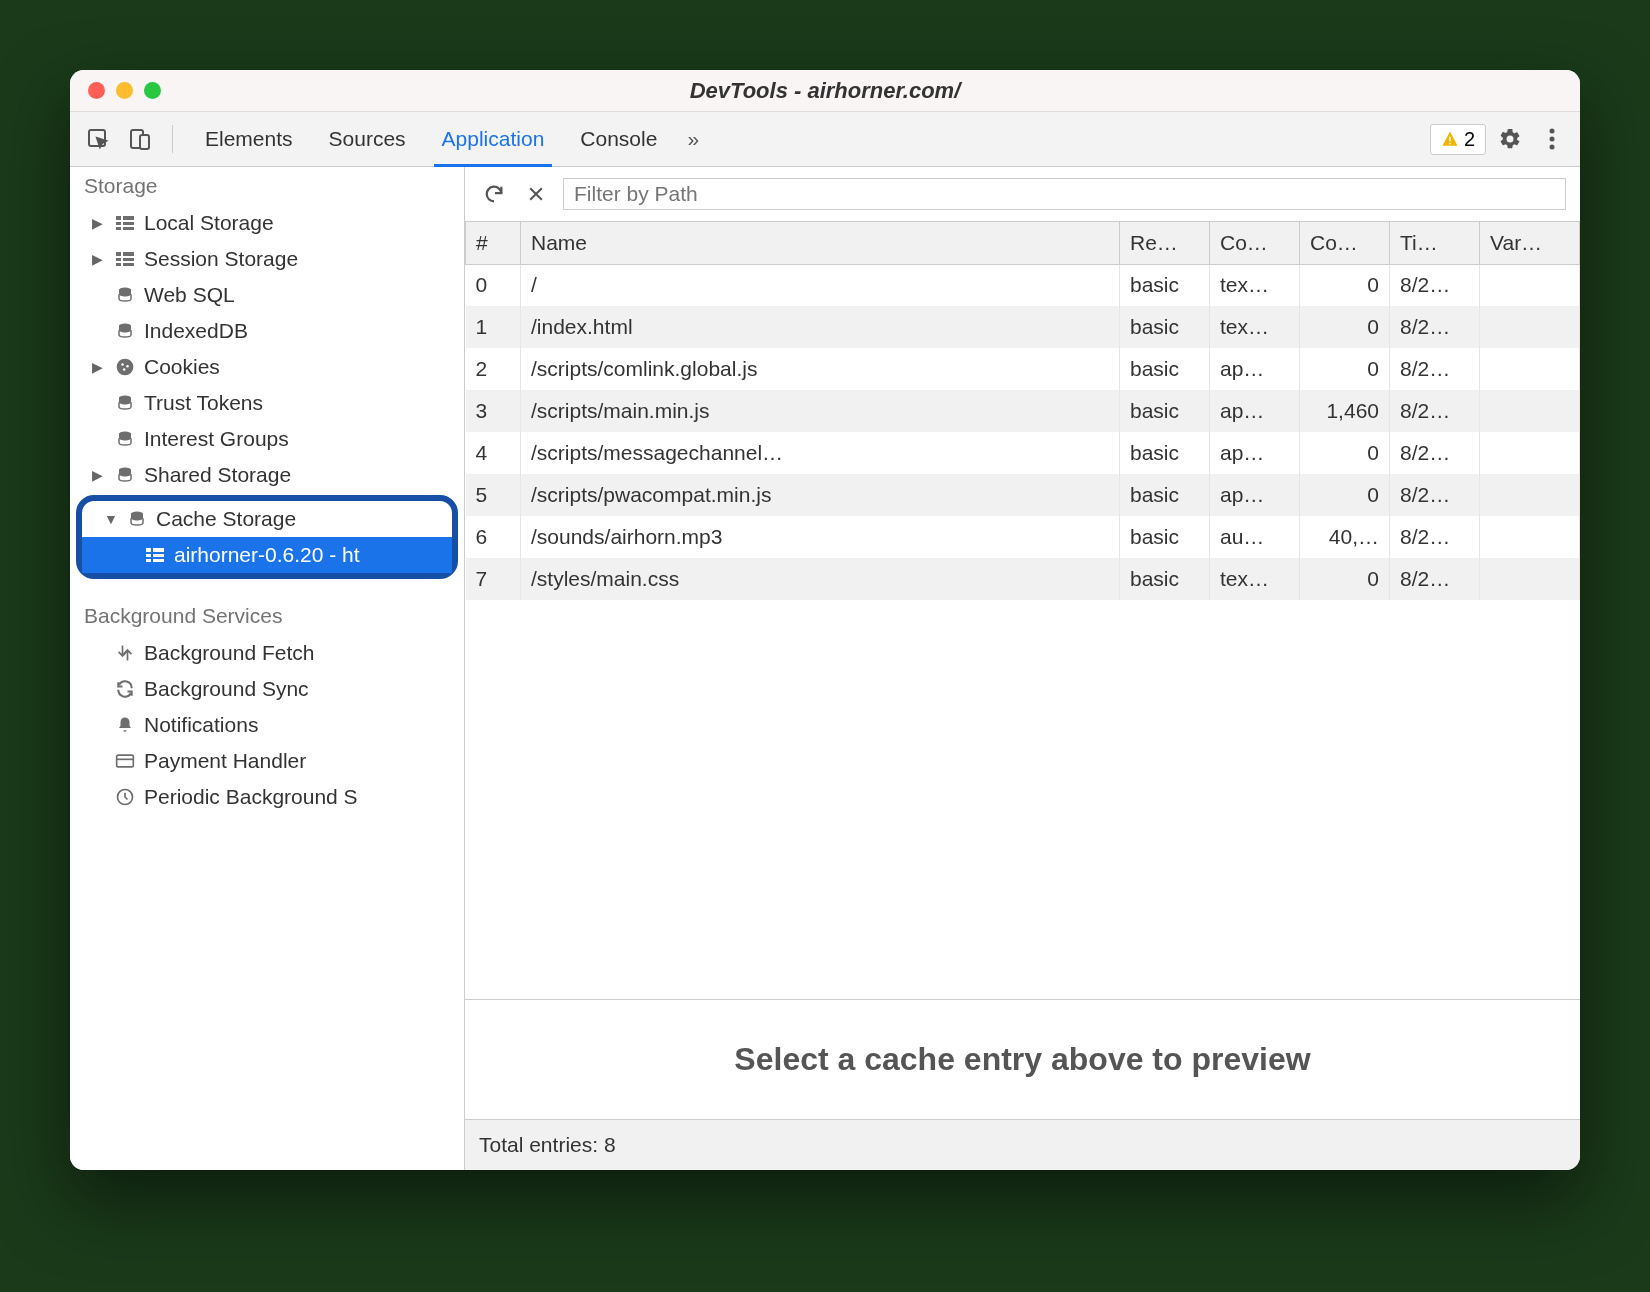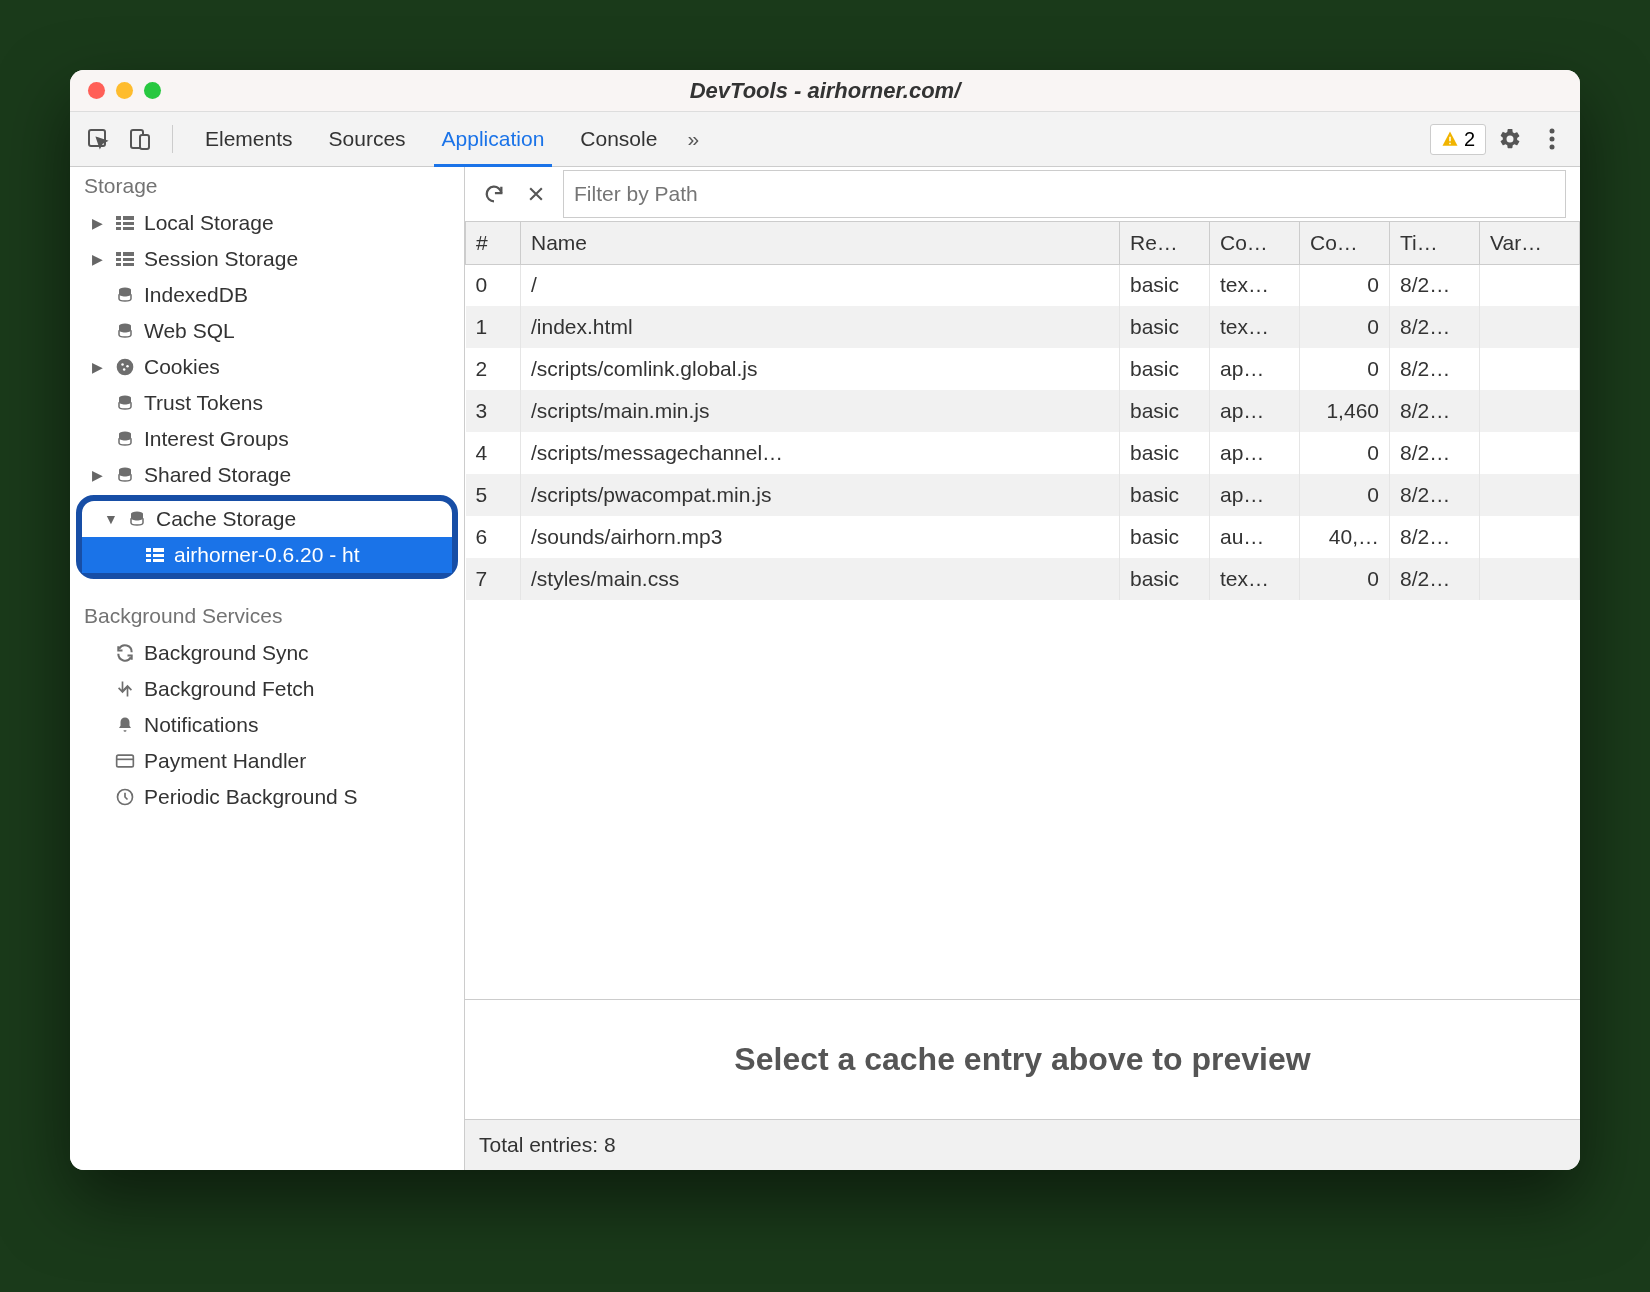--- a/index.html
+++ b/index.html
@@ -85,21 +85,21 @@
 }
 .icon { width:22px; display:inline-flex; justify-content:center; color:#6e6e6e; }
 .row.selected .icon { color:#fff; }
 .content { flex:1; display:flex; flex-direction:column; }
 .content-toolbar {
   height:55px; display:flex; align-items:center; gap:12px; padding:0 14px;
   border-bottom:1px solid #ccc;
 }
 .tb-btn { width:30px; height:30px; display:flex; align-items:center; justify-content:center; color:#555; cursor:pointer; }
 .filter-input {
-  flex:1; height:48px; font-size:21px; border:1px solid #ccc; padding:0 10px;
+  flex:1; height:32px; font-size:21px; border:1px solid #ccc; padding:0 10px;
   background:#fff; color:#333;
 }
 .table-wrap { flex:1; display:flex; flex-direction:column; overflow:hidden; }
 table { border-collapse:collapse; width:100%; table-layout:fixed; }
 th {
   background:#f1f1f1; border:1px solid #ccc; border-top:none;
   text-align:left; padding:6px 10px; font-weight:400; color:#333;
   overflow:hidden; text-overflow:ellipsis; white-space:nowrap; height:42px;
 }
 td {
@@ -213,34 +213,34 @@
           <li>
             <div class="row">
     <span class="noarrow"></span>
     <span class="icon">
                 <svg width="18" height="18" viewBox="0 0 24 24" fill="#6e6e6e">
                   <ellipse cx="12" cy="5" rx="8" ry="3"></ellipse>
                   <path d="M4 5v6c0 1.7 3.6 3 8 3s8-1.3 8-3V5"></path>
                   <path d="M4 11v6c0 1.7 3.6 3 8 3s8-1.3 8-3v-6" fill="none" stroke="#6e6e6e" stroke-width="2"></path>
                 </svg>
               </span>
-    <span>IndexedDB</span>
+    <span>Web SQL</span>
             </div>
           </li>
           <li>
             <div class="row">
     <span class="noarrow"></span>
     <span class="icon">
                 <svg width="18" height="18" viewBox="0 0 24 24" fill="#6e6e6e">
                   <ellipse cx="12" cy="5" rx="8" ry="3"></ellipse>
                   <path d="M4 5v6c0 1.7 3.6 3 8 3s8-1.3 8-3V5"></path>
                   <path d="M4 11v6c0 1.7 3.6 3 8 3s8-1.3 8-3v-6" fill="none" stroke="#6e6e6e" stroke-width="2"></path>
                 </svg>
               </span>
-    <span>Web SQL</span>
+    <span>IndexedDB</span>
             </div>
           </li>
           <li>
             <div class="row">
     <span class="arrow">▶</span>
     <span class="icon">
                 <svg width="20" height="20" viewBox="0 0 24 24" fill="#6e6e6e">
                   <circle cx="12" cy="12" r="10"></circle>
                   <circle cx="9" cy="9" r="1.5" fill="#fff"></circle>
                   <circle cx="15" cy="11" r="1.5" fill="#fff"></circle>
@@ -314,39 +314,39 @@
             </span>
           <span>airhorner-0.6.20 - ht</span>
         </div>
       </div>
       <div class="side-heading" style="margin-top:18px">Background Services</div>
       <ul class="tree" id="bg-tree">
           <li>
             <div class="row">
     <span class="noarrow"></span>
     <span class="icon">
+                <svg width="20" height="20" viewBox="0 0 24 24" fill="#6e6e6e">
+                  <path d="M8 3v10l-3-3-1.4 1.4L9 17l5.4-5.6L13 10l-3 3V3z"></path>
+                  <path d="M16 21V11l3 3 1.4-1.4L15 7l-5.4 5.6L11 14l3-3v10z"></path>
+                </svg>
+              </span>
+    <span>Background Fetch</span>
+            </div>
+          </li>
+          <li>
+            <div class="row">
+    <span class="noarrow"></span>
+    <span class="icon">
                 <svg width="20" height="20" viewBox="0 0 24 24" fill="none" stroke="#6e6e6e" stroke-width="2.5">
                   <path d="M20 11A8 8 0 0 0 5 7"></path>
                   <path d="M4 13a8 8 0 0 0 15 4"></path>
                   <path d="M4 4v5h5M20 20v-5h-5"></path>
                 </svg>
               </span>
     <span>Background Sync</span>
-            </div>
-          </li>
-          <li>
-            <div class="row">
-    <span class="noarrow"></span>
-    <span class="icon">
-                <svg width="20" height="20" viewBox="0 0 24 24" fill="#6e6e6e">
-                  <path d="M8 3v10l-3-3-1.4 1.4L9 17l5.4-5.6L13 10l-3 3V3z"></path>
-                  <path d="M16 21V11l3 3 1.4-1.4L15 7l-5.4 5.6L11 14l3-3v10z"></path>
-                </svg>
-              </span>
-    <span>Background Fetch</span>
             </div>
           </li>
           <li>
             <div class="row">
     <span class="noarrow"></span>
     <span class="icon">
                 <svg width="18" height="20" viewBox="0 0 24 24" fill="#6e6e6e">
                   <path d="M12 2a6 6 0 0 0-6 6v5l-2 3h16l-2-3V8a6 6 0 0 0-6-6zM10 19a2 2 0 0 0 4 0z"></path>
                 </svg>
               </span>

